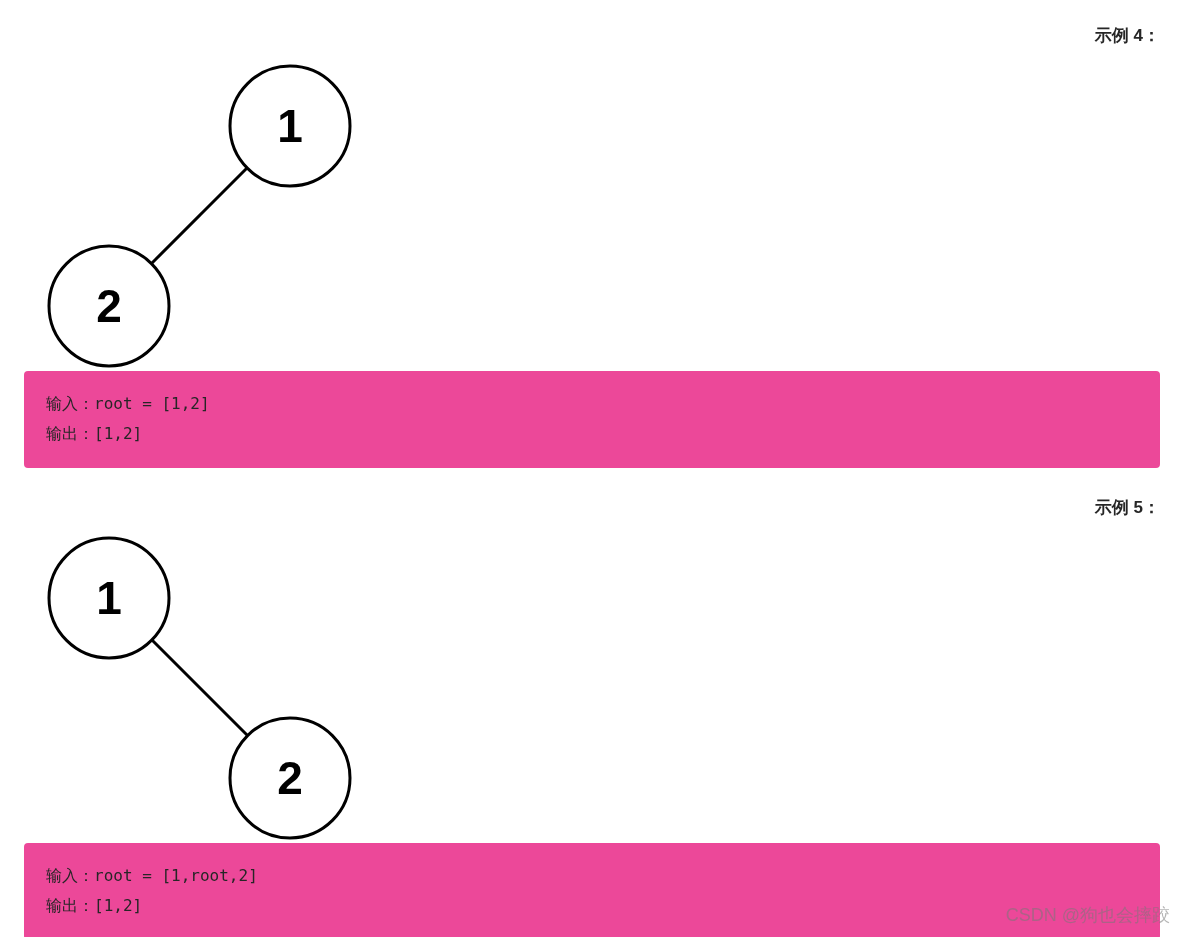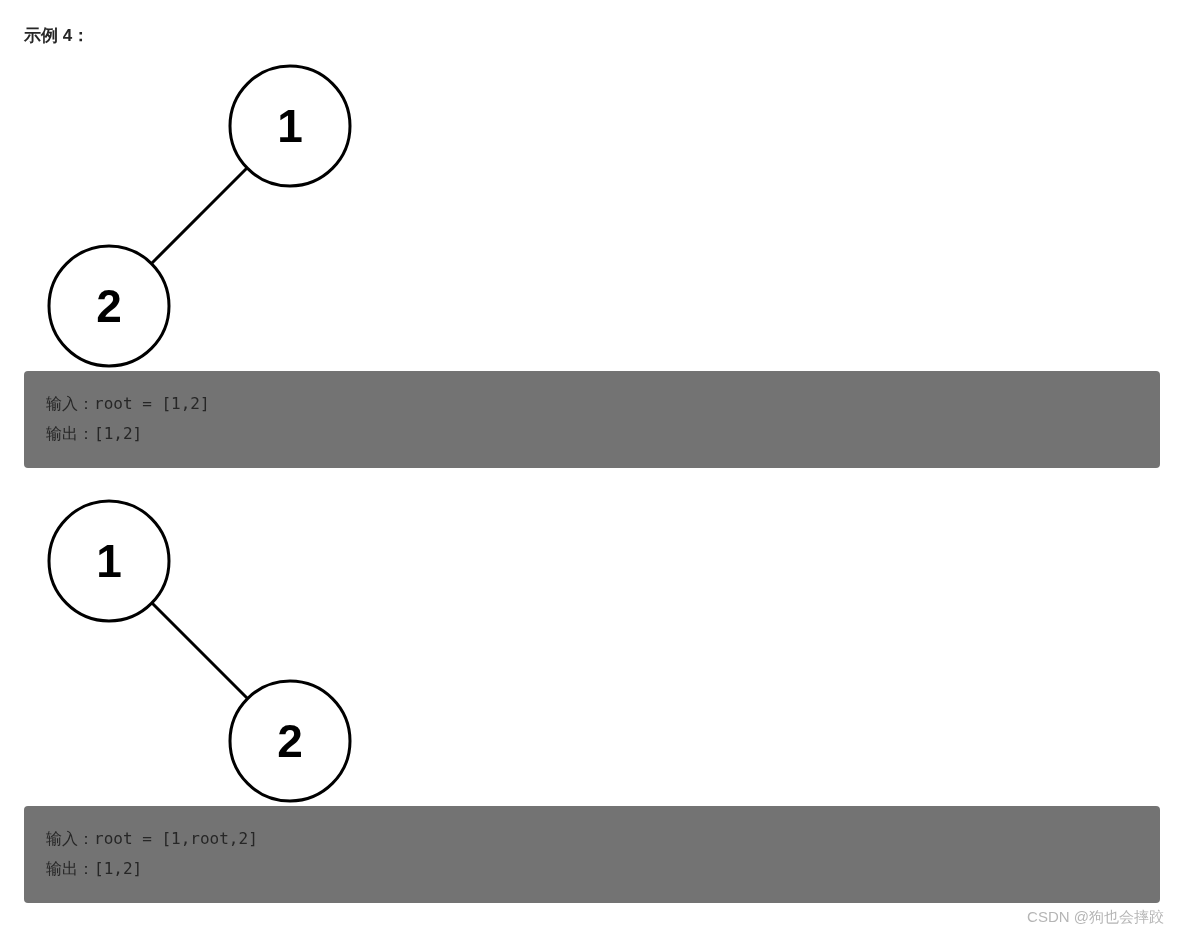--- a/index.html
+++ b/index.html
@@ -8,20 +8,21 @@
       background: #ffffff;
       color: #262626;
       padding: 24px;
       width: 1184px;
     }
     .example-block { margin-bottom: 28px; }
     .example-title {
       font-weight: 700;
       font-size: 17px;
       margin-bottom: 14px;
+      text-align: right;
     }
     .tree-svg {
       display: block;
       margin-bottom: 0;
     }
     .tree-node-circle {
       fill: #ffffff;
       stroke: #000000;
       stroke-width: 3;
     }
@@ -32,34 +33,34 @@
       fill: #000000;
       text-anchor: middle;
       dominant-baseline: central;
     }
     .tree-edge {
       stroke: #000000;
       stroke-width: 3;
       fill: none;
     }
     .code-block {
-      background: #737373;
+      background: #ec4899;
       border-radius: 4px;
       padding: 18px 22px;
       font-family: Consolas, "Lucida Console", Menlo, monospace;
       font-size: 16px;
       line-height: 1.9;
       white-space: pre;
       color: #262626;
     }
     .watermark {
       position: fixed;
-      right: 20px;
+      right: 14px;
       bottom: 10px;
-      font-size: 15px;
+      font-size: 18px;
       color: rgba(120,120,120,0.55);
       font-family: -apple-system, sans-serif;
     }
   </style>
 </head>
 <body>
 
 <div class="example-block">
   <div class="example-title">示例 4：</div>
 
@@ -69,20 +70,21 @@
     <text class="tree-node-text" x="266" y="65">1</text>
     <circle class="tree-node-circle" cx="85" cy="245" r="60"></circle>
     <text class="tree-node-text" x="85" y="245">2</text>
   </svg>
 
   <div class="code-block"><span>输入：root = [1,2]</span>
 <span>输出：[1,2]</span></div>
 </div>
 
 <div class="example-block">
+  <div class="example-title">示例 5：</div>
 
   <svg class="tree-svg" width="340" height="310" viewBox="0 0 340 310">
     <line class="tree-edge" x1="128" y1="107" x2="223" y2="202"></line>
     <circle class="tree-node-circle" cx="85" cy="65" r="60"></circle>
     <text class="tree-node-text" x="85" y="65">1</text>
     <circle class="tree-node-circle" cx="266" cy="245" r="60"></circle>
     <text class="tree-node-text" x="266" y="245">2</text>
   </svg>
 
   <div class="code-block"><span>输入：root = [1,root,2]</span>

